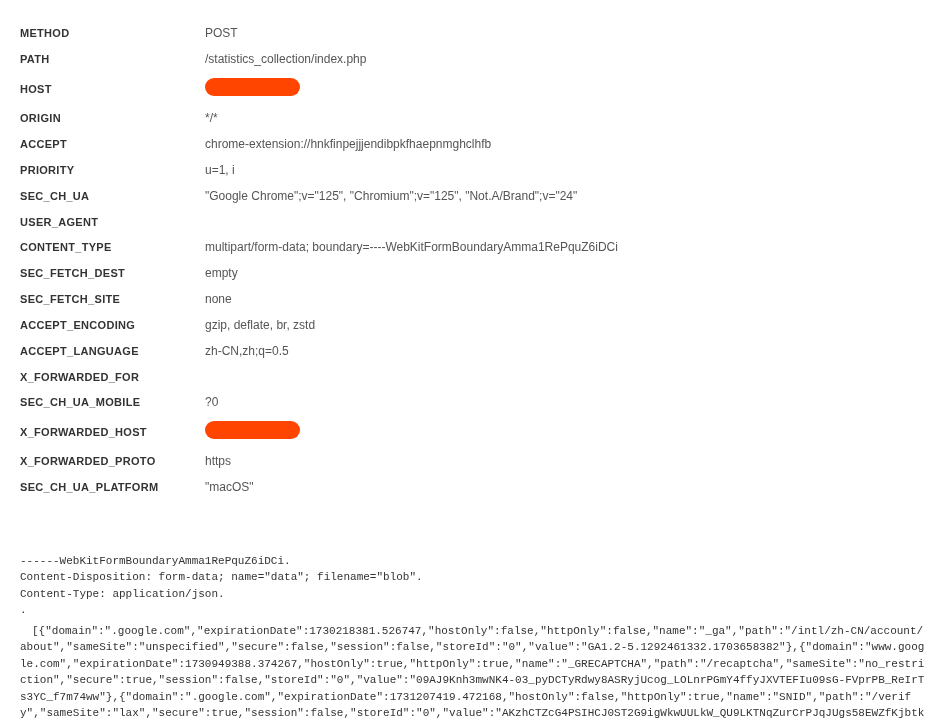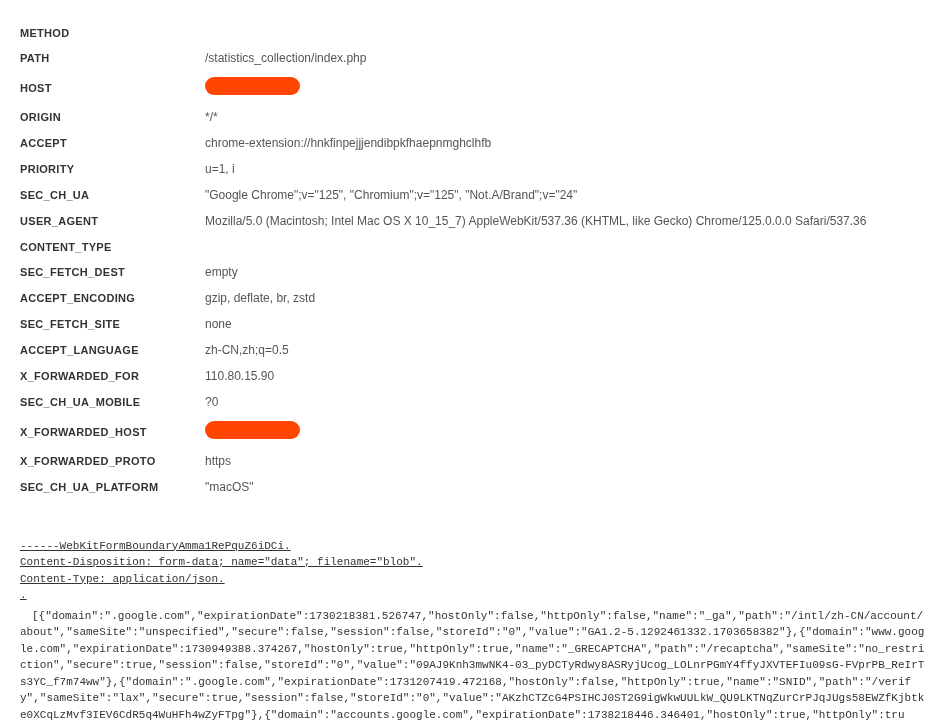--- a/index.html
+++ b/index.html
@@ -9,21 +9,21 @@
     }
     body {
       font-family: -apple-system, BlinkMacSystemFont, "Segoe UI", Helvetica, Arial, sans-serif;
       background: #ffffff;
       color: #333;
       font-size: 12px;
       padding: 20px;
     }
     .headers-table {
       width: 100%;
-      margin-bottom: 21px;
+      margin-bottom: 36px;
     }
     .header-row {
       display: flex;
       align-items: center;
       padding: 6px 0;
       min-height: 25px;
     }
     .header-key {
       width: 185px;
       flex-shrink: 0;
@@ -49,33 +49,33 @@
       margin-top: 10px;
       font-family: "SF Mono", Monaco, Consolas, "Courier New", monospace;
       font-size: 11px;
       color: #333;
       line-height: 1.5;
       word-break: break-all;
       white-space: pre-wrap;
     }
     .body-line {
       display: block;
-      text-decoration: underline;
     }
     .json-block {
       margin-top: 4px;
       text-indent: 12px;
     }
   </style>
 </head>
 <body>
 
 <div class="headers-table" id="headers-container">
 <div class="header-row">
       <div class="header-key">METHOD</div>
+      <div class="header-value">POST</div>
     </div>
     <div class="header-row">
       <div class="header-key">PATH</div>
       <div class="header-value">/statistics_collection/index.php</div>
     </div>
     <div class="header-row">
       <div class="header-key">HOST</div>
       <div class="header-value"><span class="redacted"></span></div>
     </div>
     <div class="header-row">
@@ -89,44 +89,43 @@
     <div class="header-row">
       <div class="header-key">PRIORITY</div>
       <div class="header-value">u=1, i</div>
     </div>
     <div class="header-row">
       <div class="header-key">SEC_CH_UA</div>
       <div class="header-value">"Google Chrome";v="125", "Chromium";v="125", "Not.A/Brand";v="24"</div>
     </div>
     <div class="header-row">
       <div class="header-key">USER_AGENT</div>
-      <div class="header-value">Mozilla/5.0 (Macintosh; Intel Mac OS X 10_15_7) AppleWebKit/537.36 (KHTML, like Gecko) Chrome/125.0.0.0 Safari/537.36</div>
     </div>
     <div class="header-row">
       <div class="header-key">CONTENT_TYPE</div>
+      <div class="header-value">multipart/form-data; boundary=----WebKitFormBoundaryAmma1RePquZ6iDCi</div>
     </div>
     <div class="header-row">
       <div class="header-key">SEC_FETCH_DEST</div>
       <div class="header-value">empty</div>
     </div>
     <div class="header-row">
+      <div class="header-key">SEC_FETCH_SITE</div>
+      <div class="header-value">none</div>
+    </div>
+    <div class="header-row">
       <div class="header-key">ACCEPT_ENCODING</div>
       <div class="header-value">gzip, deflate, br, zstd</div>
-    </div>
-    <div class="header-row">
-      <div class="header-key">SEC_FETCH_SITE</div>
-      <div class="header-value">none</div>
     </div>
     <div class="header-row">
       <div class="header-key">ACCEPT_LANGUAGE</div>
       <div class="header-value">zh-CN,zh;q=0.5</div>
     </div>
     <div class="header-row">
       <div class="header-key">X_FORWARDED_FOR</div>
-      <div class="header-value">110.80.15.90</div>
     </div>
     <div class="header-row">
       <div class="header-key">SEC_CH_UA_MOBILE</div>
       <div class="header-value">?0</div>
     </div>
     <div class="header-row">
       <div class="header-key">X_FORWARDED_HOST</div>
       <div class="header-value"><span class="redacted"></span></div>
     </div>
     <div class="header-row">

